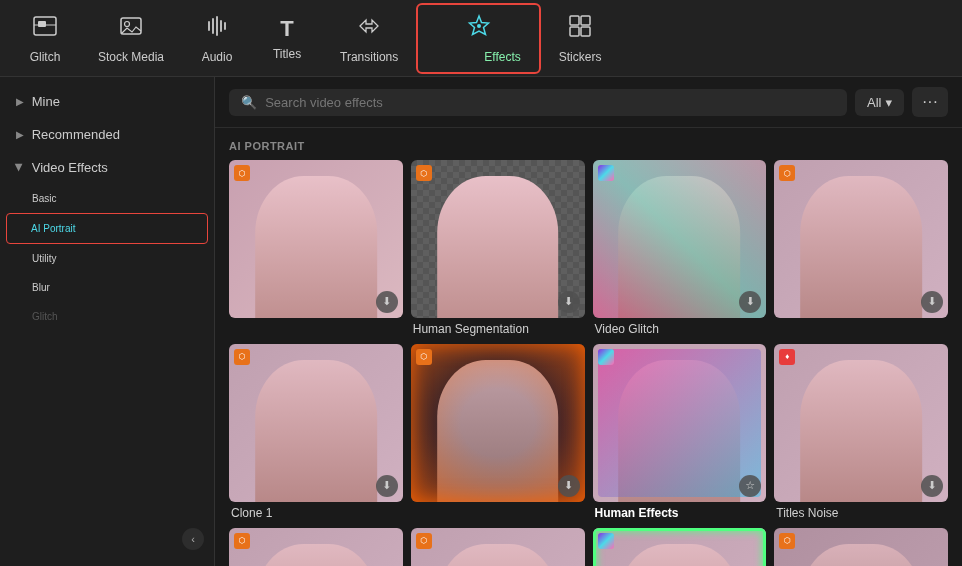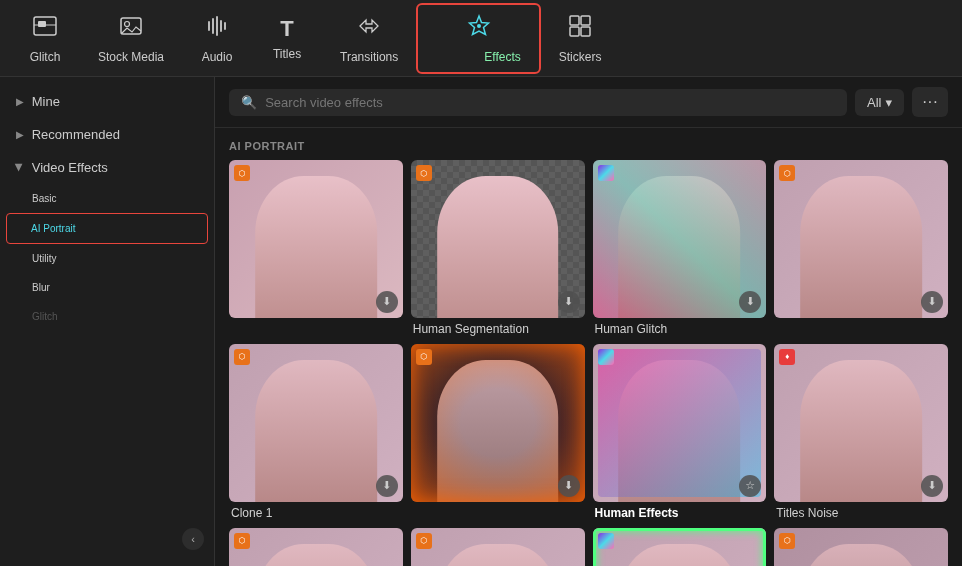--- a/index.html
+++ b/index.html
@@ -437,21 +437,21 @@
         <span class="effect-name">Human Segmentation</span>
       </div>
 
       <div class="effect-card">
         <div class="effect-thumb thumb-glitch">
           <div class="sim-person" style="background:linear-gradient(180deg,#e0b8c0 0%,#b88888 100%);border-radius:40% 40% 0 0;"></div>
           <div class="glitch-overlay"></div>
           <span class="badge" style="background:linear-gradient(135deg,#8a2be2,#4dd9e8,#ff69b4);position:absolute;top:5px;left:5px;width:16px;height:16px;border-radius:3px;"></span>
           <span class="download-btn">⬇</span>
         </div>
-        <span class="effect-name">Human Glitch</span>
+        <span class="effect-name">Video Glitch</span>
       </div>
 
       <div class="effect-card">
         <div class="effect-thumb thumb-clone-glitch">
           <div class="sim-person" style="background:linear-gradient(180deg,#e0b8c0 0%,#b88888 100%);border-radius:40% 40% 0 0;transform:translateX(-55%) scale(0.8);"></div>
           <div class="sim-person" style="background:linear-gradient(180deg,#e0b8c0 0%,#b88888 100%);border-radius:40% 40% 0 0;"></div>
           <span class="badge badge-orange" style="color:white;font-size:8px;">⬡</span>
           <span class="download-btn">⬇</span>
         </div>
       </div>

